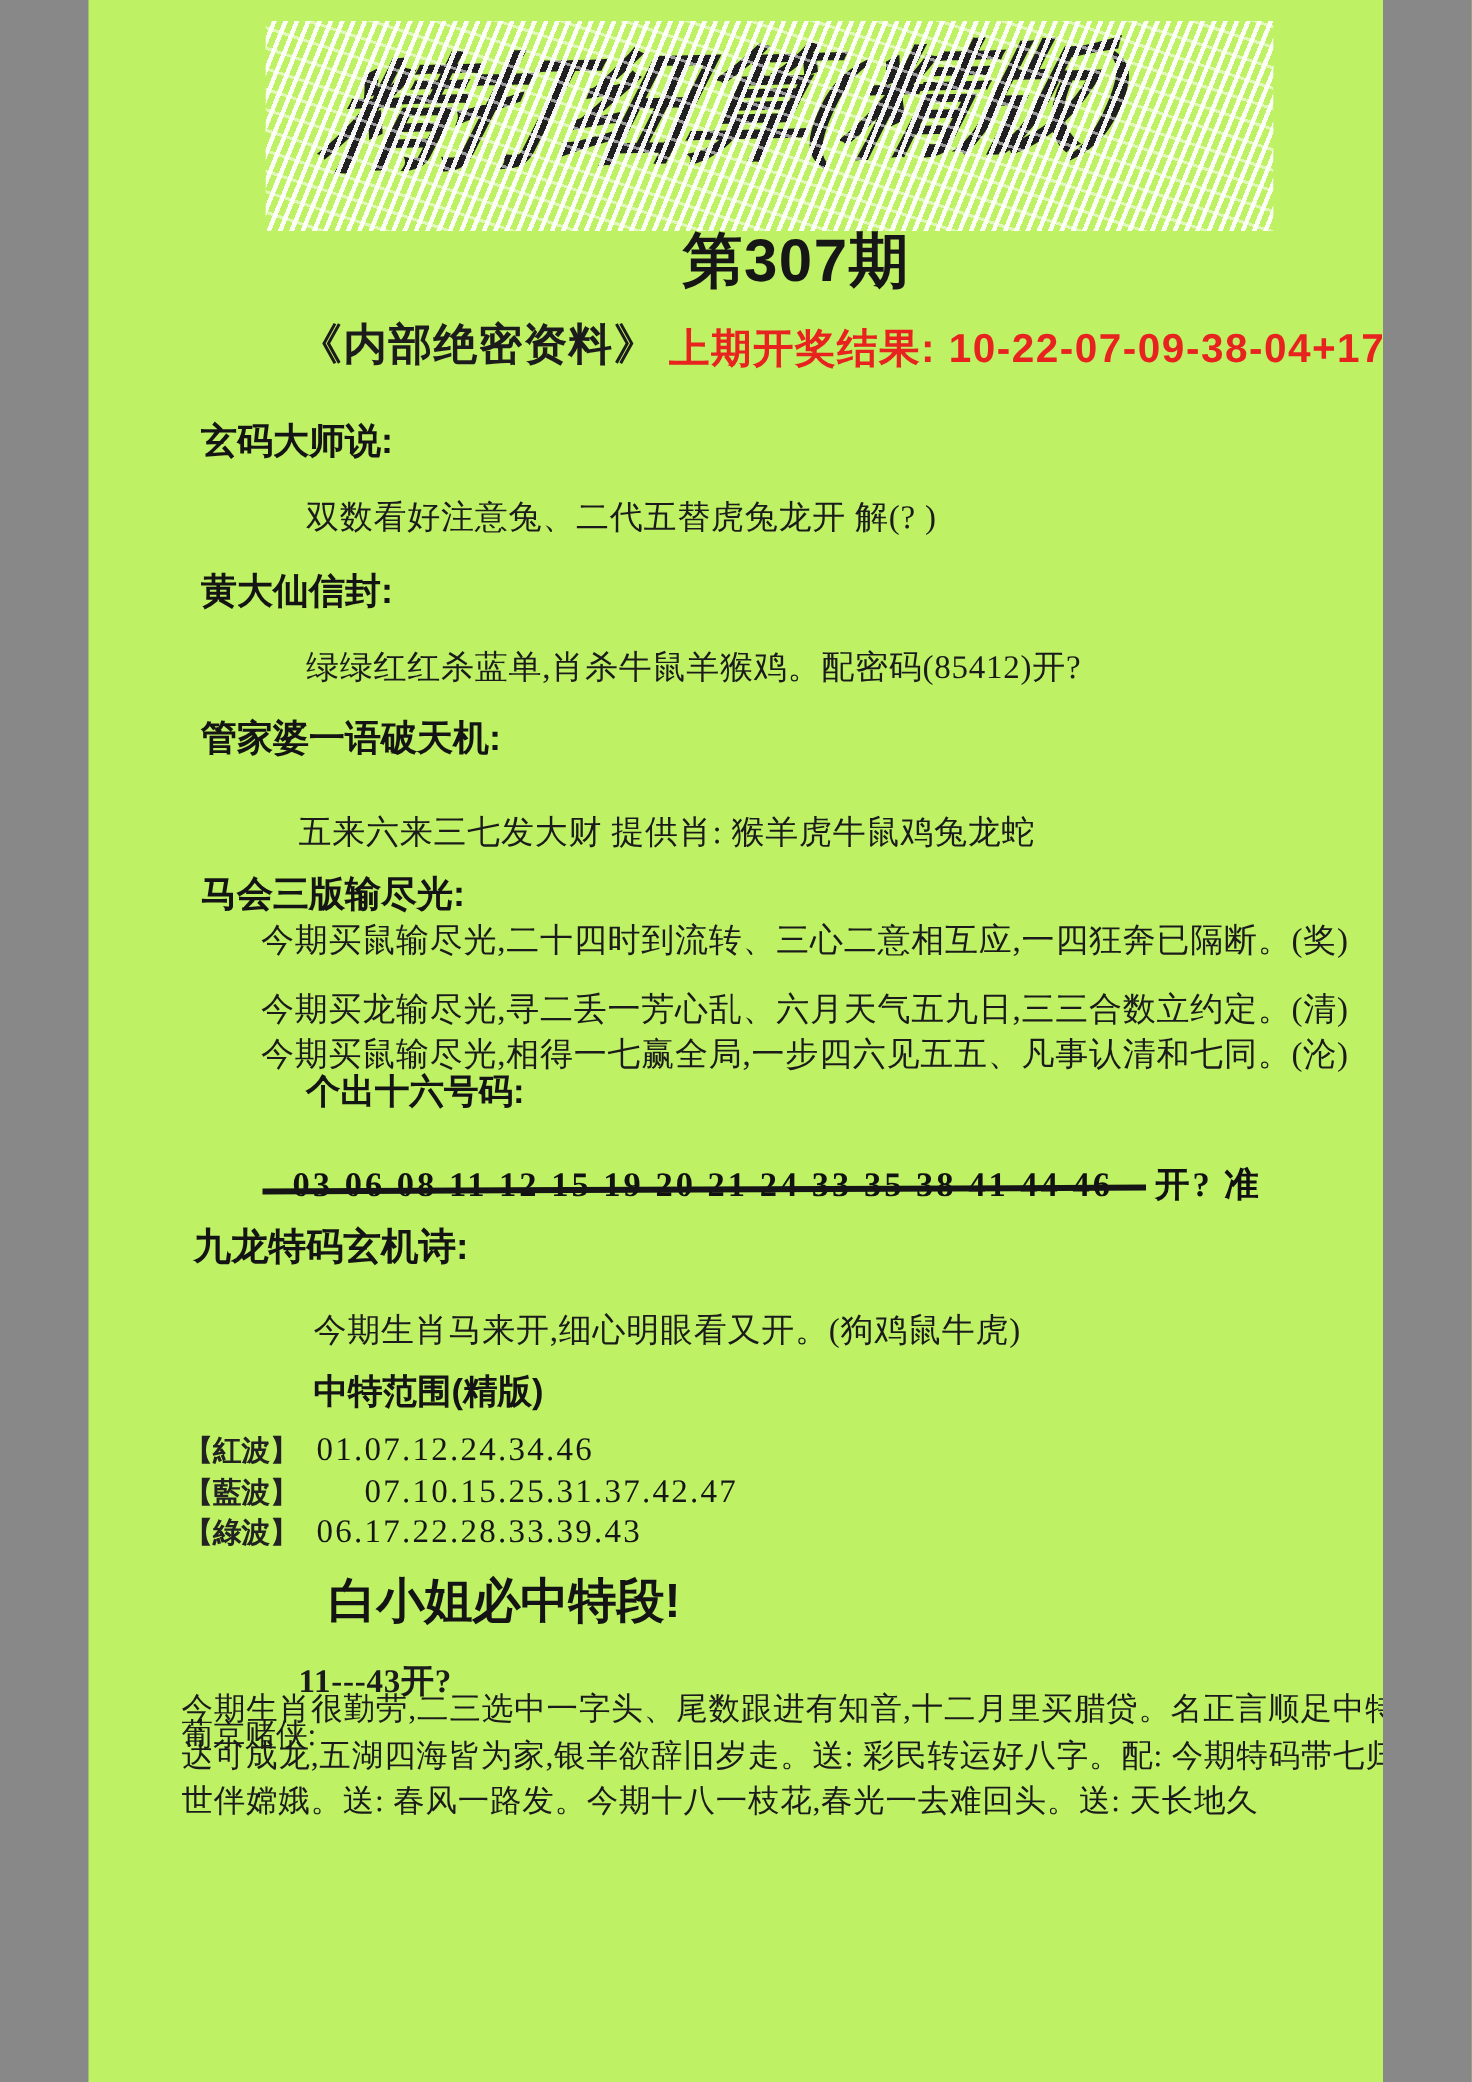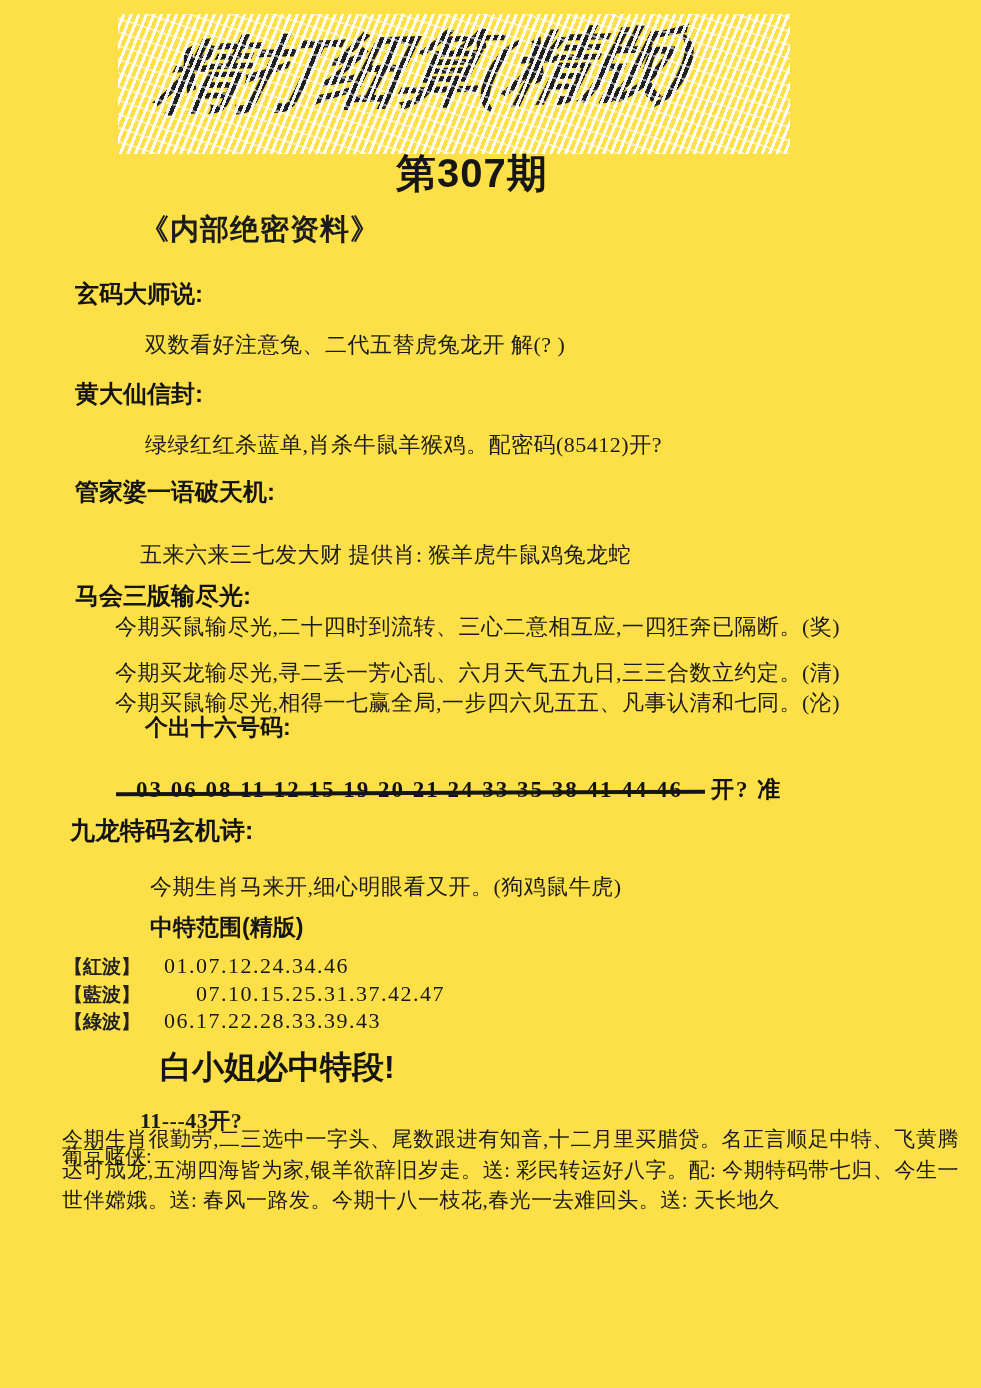--- a/index.html
+++ b/index.html
@@ -1,17 +1,17 @@
 <!DOCTYPE html>
 <html><head>
 <meta charset="utf-8">
 <style>
   html,body{margin:0;padding:0;background:#888;}
   #page{
-    position:relative;width:981px;height:1388px;background:#fde047;
+    position:relative;width:863px;height:1388px;background:#bef264;
     margin:0 auto;overflow:hidden;
     font-family:"Liberation Serif","DejaVu Serif",serif;color:#111;
   }
   .abs{position:absolute;white-space:nowrap;}
   
   .logo-wrap{position:absolute;left:118px;top:14px;width:672px;height:140px;overflow:hidden;}
   .logo-text{
     font-family:"Liberation Serif","DejaVu Serif",serif;
     font-size:82px;font-weight:bold;font-style:italic;
     transform:skewX(-16deg) rotate(-1.5deg);transform-origin:left bottom;
@@ -33,41 +33,42 @@
   .body-line{font-size:22px;color:#1b1b1b;letter-spacing:.5px;}
   
   .strike-row{left:130px;top:774px;font-size:23px;font-weight:bold;letter-spacing:2px;color:#111;}
   .strike-nums{position:relative;display:inline-block;padding:0 6px;}
   .strike-nums::after{
     content:"";position:absolute;left:-14px;right:-16px;top:54%;
     border-top:4px solid #151515;transform:rotate(-0.25deg);
   }
   .strike-suffix{margin-left:22px;font-weight:bold;}
   .wave-row{display:flex;align-items:baseline;font-size:22px;color:#161616;}
-  .wave-label{font-size:19px;font-weight:bold;letter-spacing:0px;margin-right:24px;color:#222;}
+  .wave-label{font-size:19px;font-weight:bold;letter-spacing:0px;margin-right:12px;color:#222;}
   .wave-nums{letter-spacing:1.5px;}
   .para{
     position:absolute;left:62px;top:1124px;width:897px;
     font-size:21px;line-height:30.5px;color:#1b1b1b;
     text-align:justify;letter-spacing:.5px;white-space:normal;
   }
 </style>
 </head>
 <body>
 
 <div id="page">
 
   <div class="logo-wrap">
     <div class="logo-text">精打细算(精版)</div>
     <div class="logo-scratch"></div>
   </div>
 
   <div class="abs issue">第307期</div>
 
   <div class="abs doc-label">《内部绝密资料》</div>
+  <div class="abs red-result" style="color: rgb(232, 35, 31);">上期开奖结果: 10-22-07-09-38-04+17</div>
 
   <div class="abs h h24" style="left:75px;top:278px;">玄码大师说:</div>
   <div class="abs body-line" style="left:145px;top:330px;">双数看好注意兔、二代五替虎兔龙开 解(? )</div>
 
   <div class="abs h h24" style="left:75px;top:378px;">黄大仙信封:</div>
   <div class="abs body-line" style="left:145px;top:430px;">绿绿红红杀蓝单,肖杀牛鼠羊猴鸡。配密码(85412)开?</div>
 
   <div class="abs h h24" style="left:75px;top:476px;">管家婆一语破天机:</div>
   <div class="abs body-line" style="left:140px;top:540px;">五来六来三七发大财 提供肖: 猴羊虎牛鼠鸡兔龙蛇</div>
 

